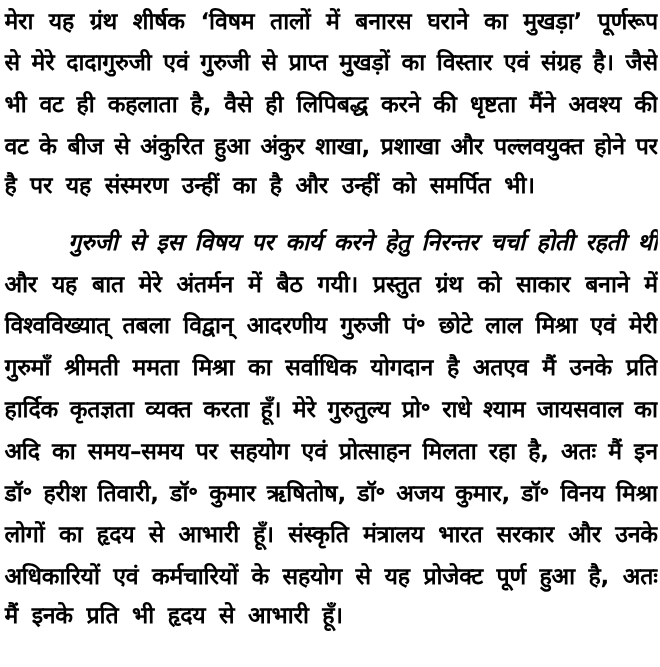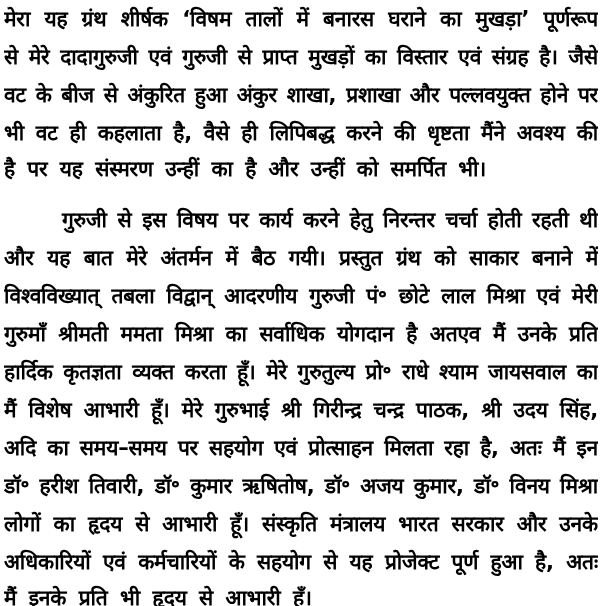--- a/index.html
+++ b/index.html
@@ -41,42 +41,42 @@
       text-align-last: justify;
       letter-spacing: -0.2px;
       overflow: hidden;
     }
     .line.last {
       text-align-last: left;
       font-family: Liberation Mono, monospace;
     }
     .indent {
       padding-left: 58px;
+      font-style: italic;
     }
   </style>
 </head>
 <body>
 
 <div class="page">
 
   <p class="para">
     <span class="line">मेरा यह ग्रंथ शीर्षक ‘विषम तालों में बनारस घराने का मुखड़ा’ पूर्णरूप</span>
     <span class="line">से मेरे दादागुरुजी एवं गुरुजी से प्राप्त मुखड़ों का विस्तार एवं संग्रह है। जैसे</span>
+    <span class="line">भी वट ही कहलाता है, वैसे ही लिपिबद्ध करने की धृष्टता मैंने अवश्य की</span>
     <span class="line">वट के बीज से अंकुरित हुआ अंकुर शाखा, प्रशाखा और पल्लवयुक्त होने पर</span>
-    <span class="line">भी वट ही कहलाता है, वैसे ही लिपिबद्ध करने की धृष्टता मैंने अवश्य की</span>
     <span class="line last">है पर यह संस्मरण उन्हीं का है और उन्हीं को समर्पित भी।</span>
   </p>
 
   <p class="para">
     <span class="line indent">गुरुजी से इस विषय पर कार्य करने हेतु निरन्तर चर्चा होती रहती थी</span>
     <span class="line">और यह बात मेरे अंतर्मन में बैठ गयी। प्रस्तुत ग्रंथ को साकार बनाने में</span>
     <span class="line">विश्वविख्यात् तबला विद्वान् आदरणीय गुरुजी पं॰ छोटे लाल मिश्रा एवं मेरी</span>
     <span class="line">गुरुमाँ श्रीमती ममता मिश्रा का सर्वाधिक योगदान है अतएव मैं उनके प्रति</span>
     <span class="line">हार्दिक कृतज्ञता व्यक्त करता हूँ। मेरे गुरुतुल्य प्रो॰ राधे श्याम जायसवाल का</span>
-    <span class="line">मैं विशेष आभारी हूँ। मेरे गुरुभाई श्री गिरीन्द्र चन्द्र पाठक, श्री उदय सिंह,</span>
     <span class="line">अदि का समय–समय पर सहयोग एवं प्रोत्साहन मिलता रहा है, अतः मैं इन</span>
     <span class="line">डॉ॰ हरीश तिवारी, डॉ॰ कुमार ऋषितोष, डॉ॰ अजय कुमार, डॉ॰ विनय मिश्रा</span>
     <span class="line">लोगों का हृदय से आभारी हूँ। संस्कृति मंत्रालय भारत सरकार और उनके</span>
     <span class="line">अधिकारियों एवं कर्मचारियों के सहयोग से यह प्रोजेक्ट पूर्ण हुआ है, अतः</span>
     <span class="line last">मैं इनके प्रति भी हृदय से आभारी हूँ।</span>
   </p>
 
 </div>
 
 </body></html>

